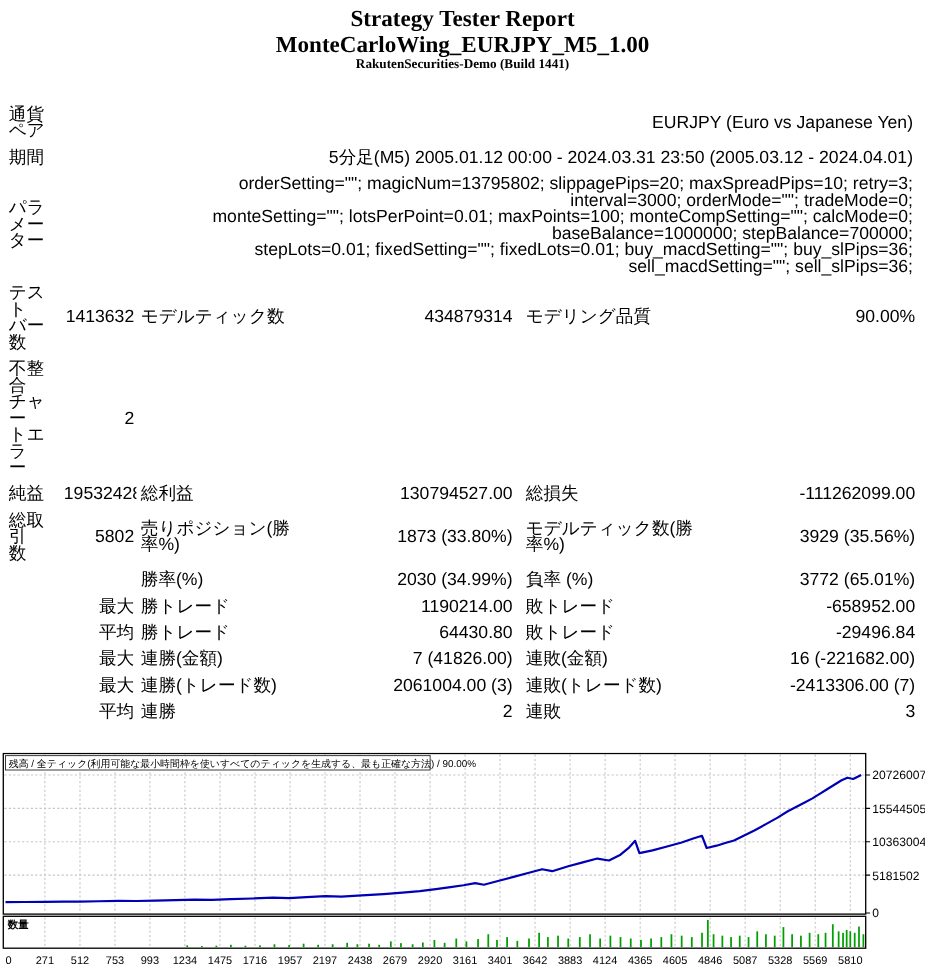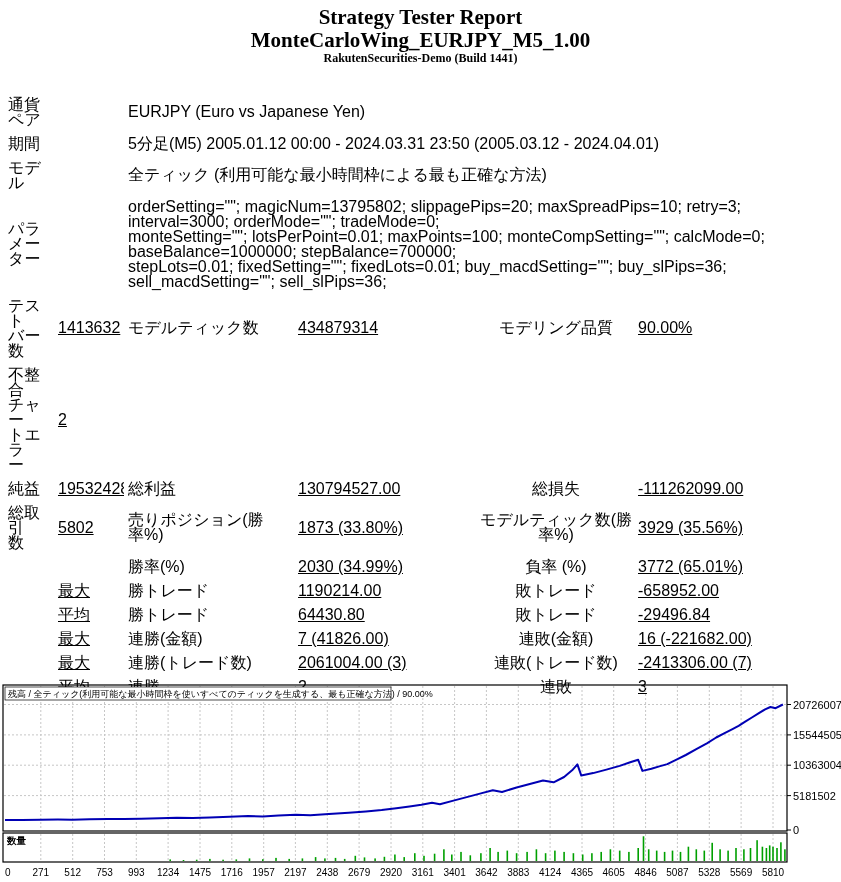--- a/index.html
+++ b/index.html
@@ -8,24 +8,24 @@
           font-family:"Liberation Sans","DejaVu Sans",sans-serif; color:#000; }
   .hdr { position:absolute; top:5px; left:0; width:841px; text-align:center;
          font-family:"Liberation Serif","DejaVu Serif",serif; font-weight:bold; }
   .h1 { font-size:21px; line-height:25px; }
   .h2 { font-size:21px; line-height:21px; }
   .h3 { font-size:12px; line-height:15px; }
   table.rep { position:absolute; top:92px; left:8px; width:824px; border-collapse:collapse;
               table-layout:fixed; font-size:16px; line-height:15px; }
   table.rep td { vertical-align:middle; padding:4.5px 2px; overflow:hidden; }
   td.c1 { white-space:pre-line; padding-left:0 !important; }
-  td.cnum { text-align:left;text-decoration:underline; }
+  td.cnum { text-align:right; }
   td.clab { padding-left:4px !important; }
-  td.clab5 { padding-left:10px !important;text-align:center; }
-  td.cinfo { padding-left:72px !important; white-space:pre-line; }
+  td.clab5 { padding-left:10px !important; }
+  td.cinfo { padding-left:72px !important; white-space:pre-line;text-align:right; }
   td.c6 { padding-right:0 !important; }
   svg text { font-family:"Liberation Sans","DejaVu Sans",sans-serif; }
 </style>
 </head>
 <body>
 
 <div class="page">
   <div class="hdr">
     <div class="h1">Strategy Tester Report</div>
     <div class="h2">MonteCarloWing_EURJPY_M5_1.00</div>
@@ -42,24 +42,20 @@
         <col style="width:196px">
     </colgroup>
     <tbody id="report-tbody">
         <tr>
           <td class="c1">通貨ペア</td>
           <td class="cinfo" colspan="5">EURJPY (Euro vs Japanese Yen)</td>
         </tr>
         <tr>
           <td class="c1">期間</td>
           <td class="cinfo" colspan="5">5分足(M5) 2005.01.12 00:00 - 2024.03.31 23:50 (2005.03.12 - 2024.04.01)</td>
-        </tr>
-        <tr>
-          <td class="c1">モデル</td>
-          <td class="cinfo" colspan="5">全ティック (利用可能な最小時間枠による最も正確な方法)</td>
         </tr>
         <tr>
           <td class="c1">パラメーター</td>
           <td class="cinfo" colspan="5">orderSetting=""; magicNum=13795802; slippagePips=20; maxSpreadPips=10; retry=3; interval=3000; orderMode=""; tradeMode=0;
 monteSetting=""; lotsPerPoint=0.01; maxPoints=100; monteCompSetting=""; calcMode=0; baseBalance=1000000; stepBalance=700000;
 stepLots=0.01; fixedSetting=""; fixedLots=0.01; buy_macdSetting=""; buy_slPips=36; sell_macdSetting=""; sell_slPips=36;</td>
         </tr>
         <tr>
           <td class="c1">テスト
 バー数</td>

